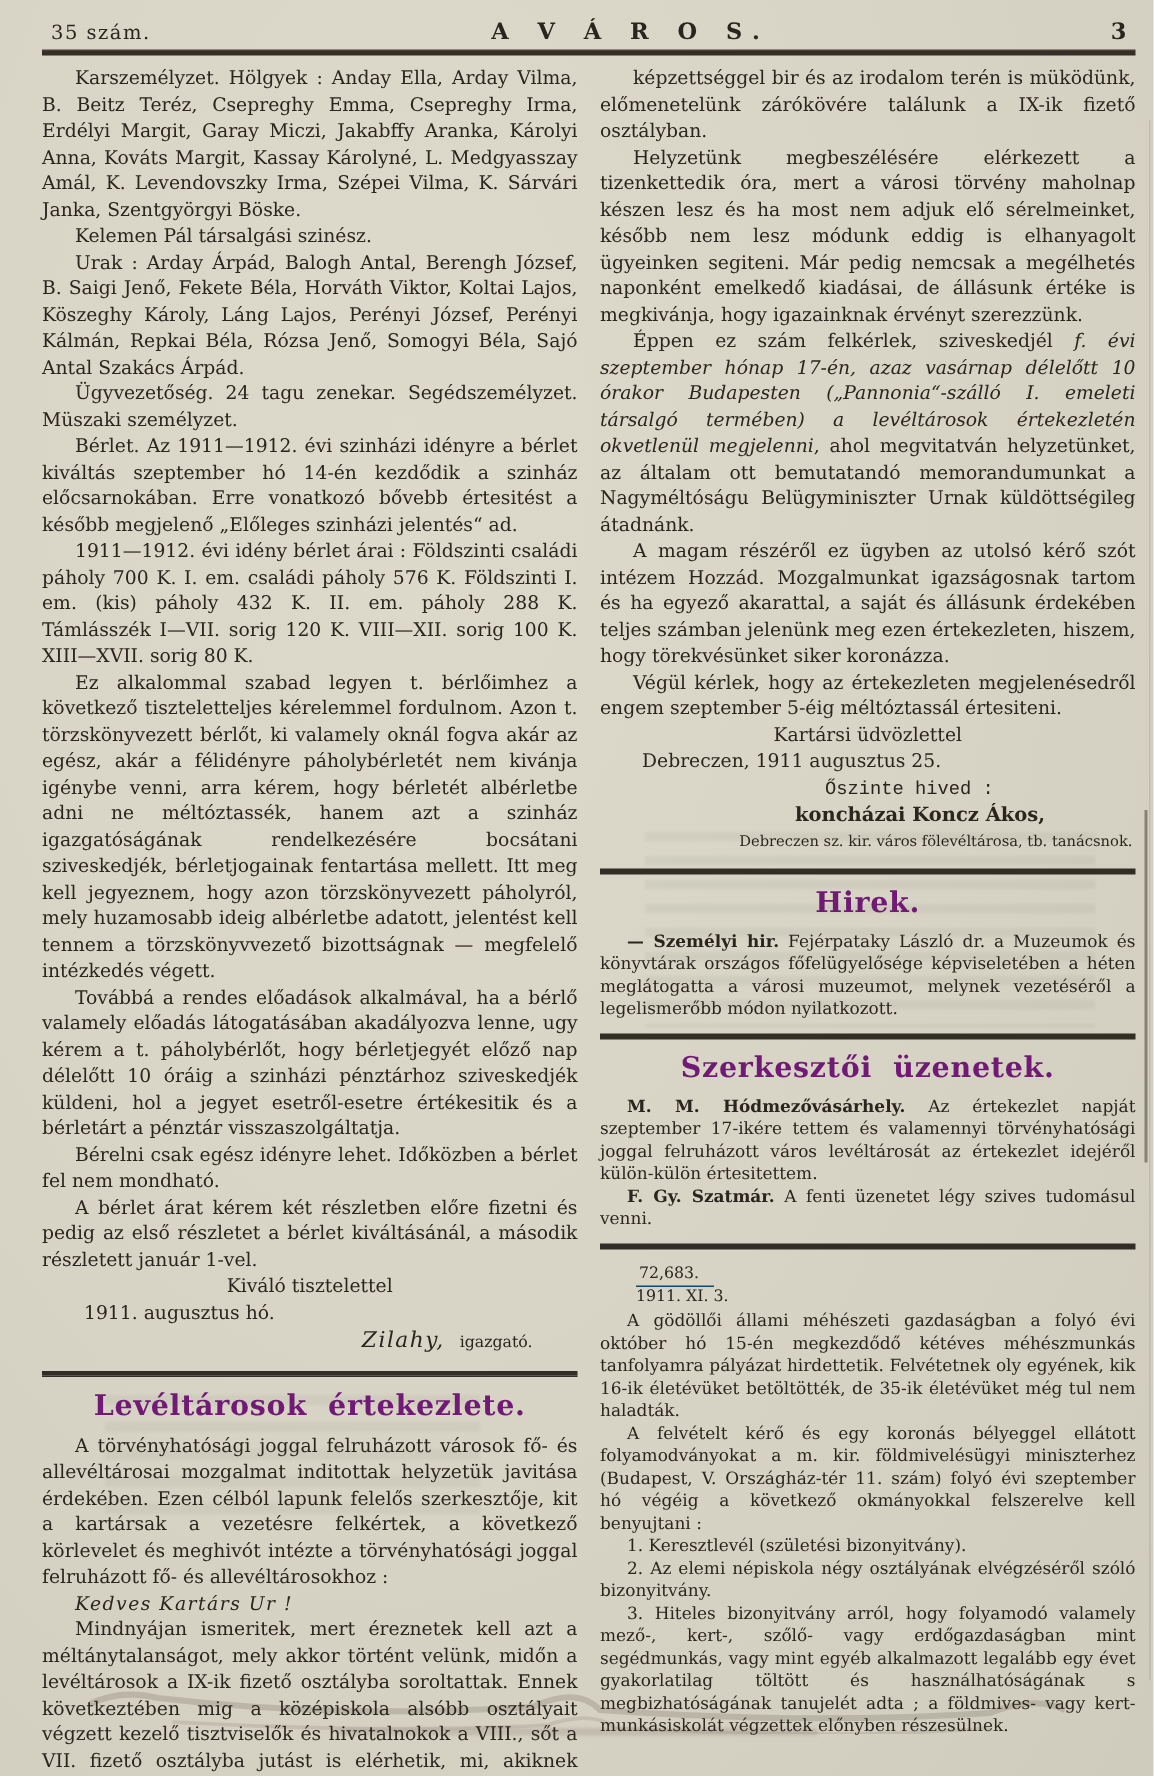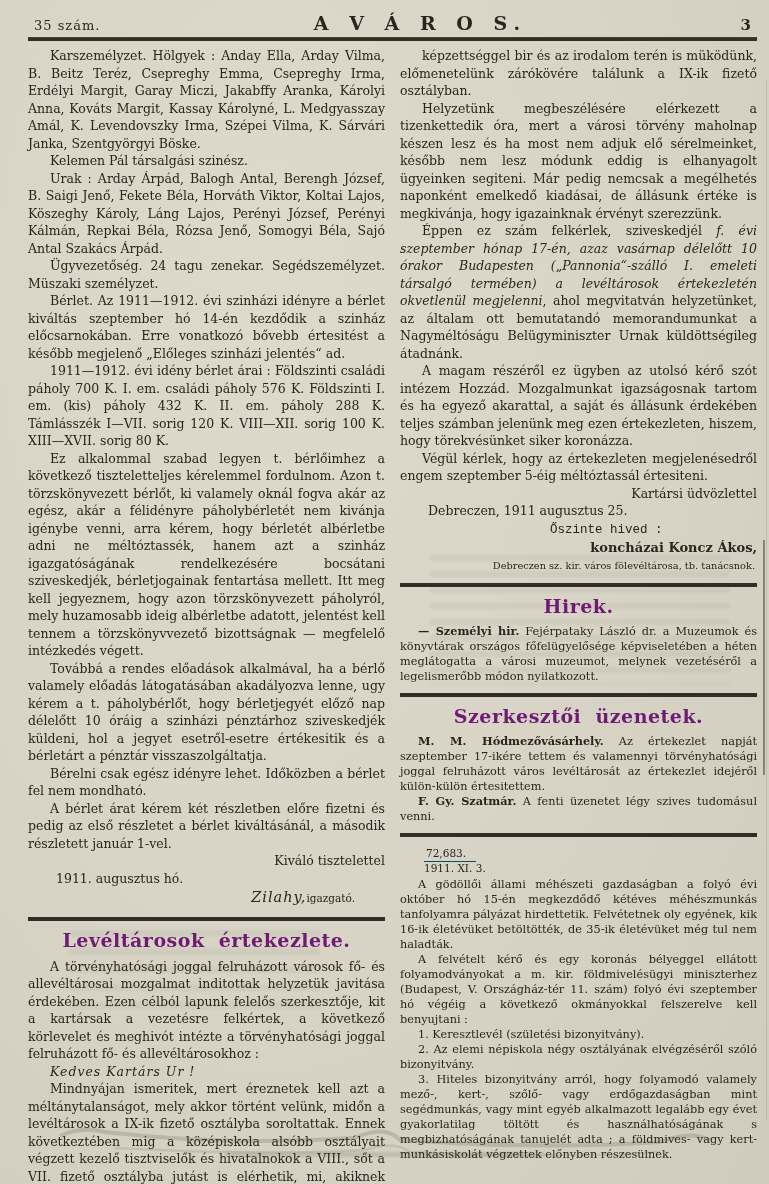--- a/index.html
+++ b/index.html
@@ -9,45 +9,45 @@
     color: #2a251d;
     background: radial-gradient(ellipse at 35% 25%, #ddd9cb 0%, #d7d3c5 55%, #cfccbd 100%);
     overflow: hidden;
     position: relative;
   }
   .sheet { position: relative; width: 769px; height: 928px; padding: 10px 12px 0 28px; z-index: 1; }
 
   
   .masthead { display: flex; justify-content: space-between; align-items: baseline; padding: 2px 6px 3px 6px; }
   .issue-no { font-size: 13px; letter-spacing: 1px; }
-  .paper-title { font-size: 19px; font-weight: bold; letter-spacing: 7px; }
+  .paper-title { font-size: 15px; font-weight: bold; letter-spacing: 7px; }
   .page-no { font-size: 15px; font-weight: bold; }
   .rule-header { height: 3px; border-top: 1.5px solid #464035; border-bottom: 3px solid #342f26; margin-bottom: 4px; }
 
   
   .cols { display: flex; gap: 15px; margin-top: 6px; }
   .col { width: 357px; flex: none; }
 
   p { font-size: 12.5px; line-height: 17.5px; text-align: justify; text-indent: 22px; hyphens: auto; }
 
-  .center-line { text-align: right; text-indent: 0; }
+  .center-line { text-align: center; text-indent: 0; }
   .dateline { text-align: left; text-indent: 28px; }
 
   .sig-line { text-align: right; text-indent: 0; padding-right: 30px; margin-top: 2px; }
   .sig-name { font-style: italic; font-size: 14.5px; letter-spacing: 1px; }
-  .sig-title { font-size: 10.5px; margin-left: 0; }
+  .sig-title { font-size: 10.5px; margin-left: 10px; }
 
   .double-rule { height: 4px; border-top: 3px solid #332e25; border-bottom: 1px solid #332e25; margin: 9px 0 6px 0; }
 
   .section-head { font-size: 19px; font-weight: bold; text-align: center; word-spacing: 7px; letter-spacing: .5px; color: #701a75; margin: 8px 0 7px 0; }
 
   .salutation { font-style: italic; text-indent: 22px; text-align: left; letter-spacing: 1px; }
 
   .valediction { text-indent: 0; padding-left: 150px; margin-top: 2px; font-family: Liberation Mono, monospace; }
-  .signer-name { font-weight: bold; font-size: 13px; text-align: right; text-indent: 0; padding-left: 130px; }
+  .signer-name { font-weight: bold; font-size: 13px; text-align: left; text-indent: 0; padding-left: 130px; }
   .signer-title { font-size: 9.8px; text-align: right; text-indent: 0; padding-right: 2px; }
 
   
   .small-sec p { font-size: 11.3px; line-height: 15px; text-indent: 18px; }
   .lead { font-weight: bold; }
 
   .file-ref { margin: 10px 0 2px 24px; font-size: 10.5px; line-height: 13px; }
   .file-number { display: inline-block; border-bottom: 1px solid #0c4a6e; padding: 0 10px 1px 2px; }
 
   .tender-head { font-size: 26px; font-weight: normal; letter-spacing: 1px; word-spacing: 4px; text-align: center; color: #27221a; margin: 8px 0 9px 0; }

